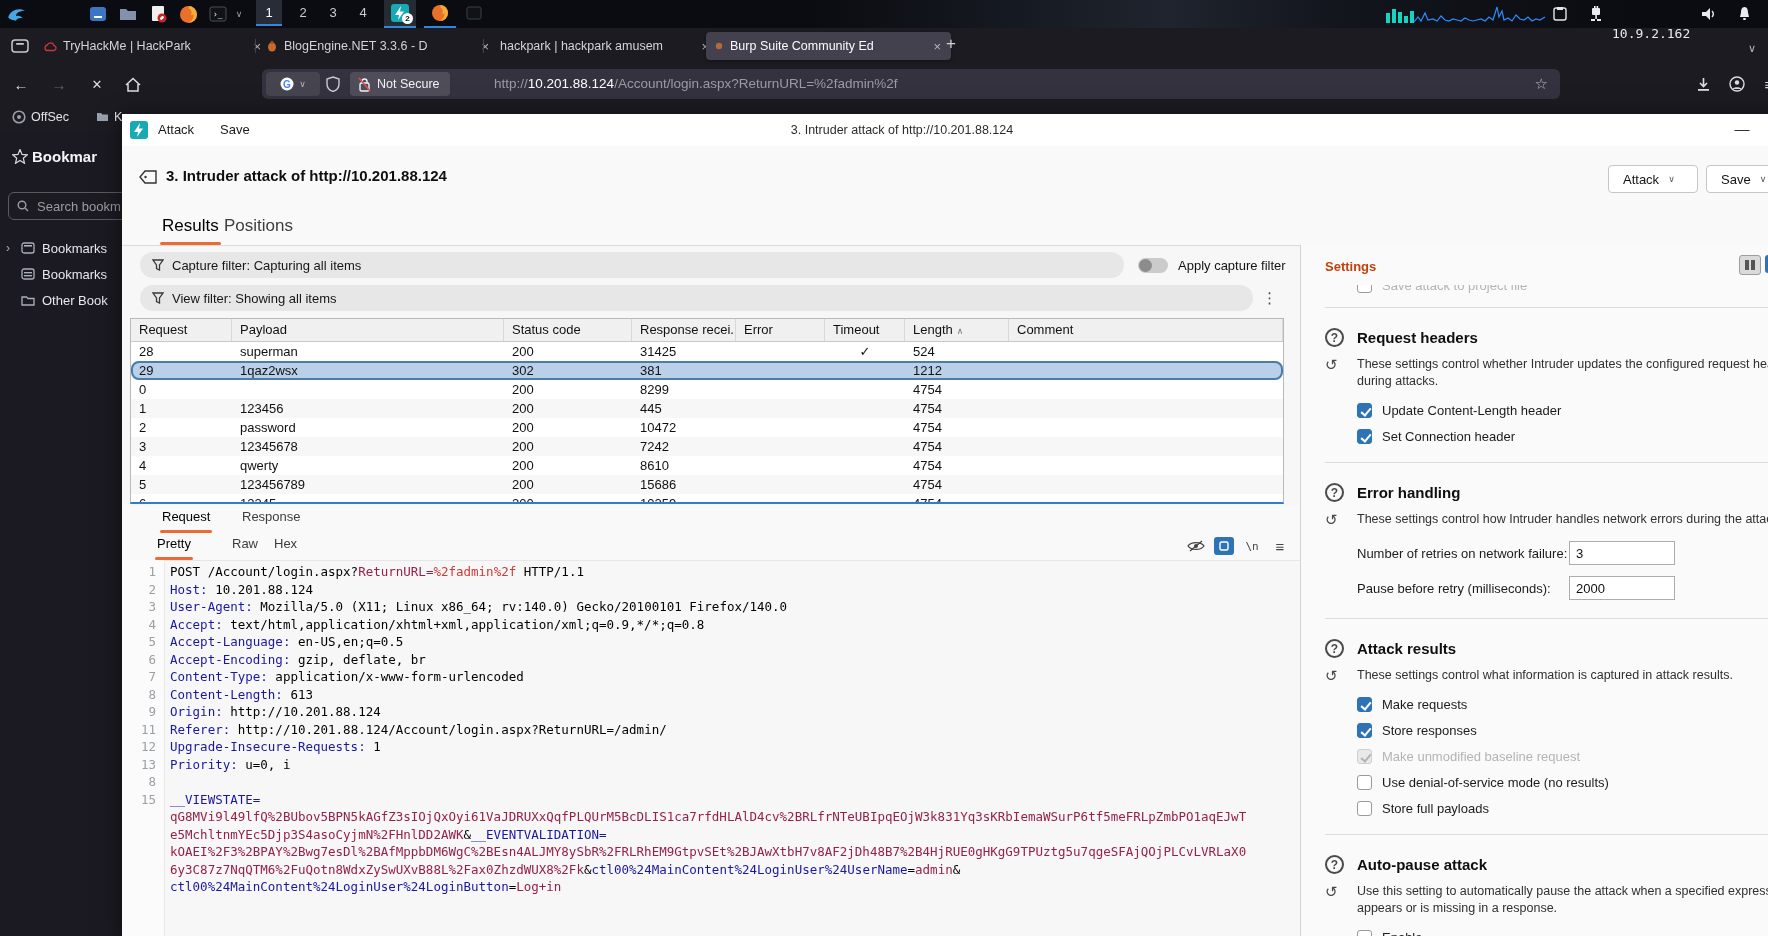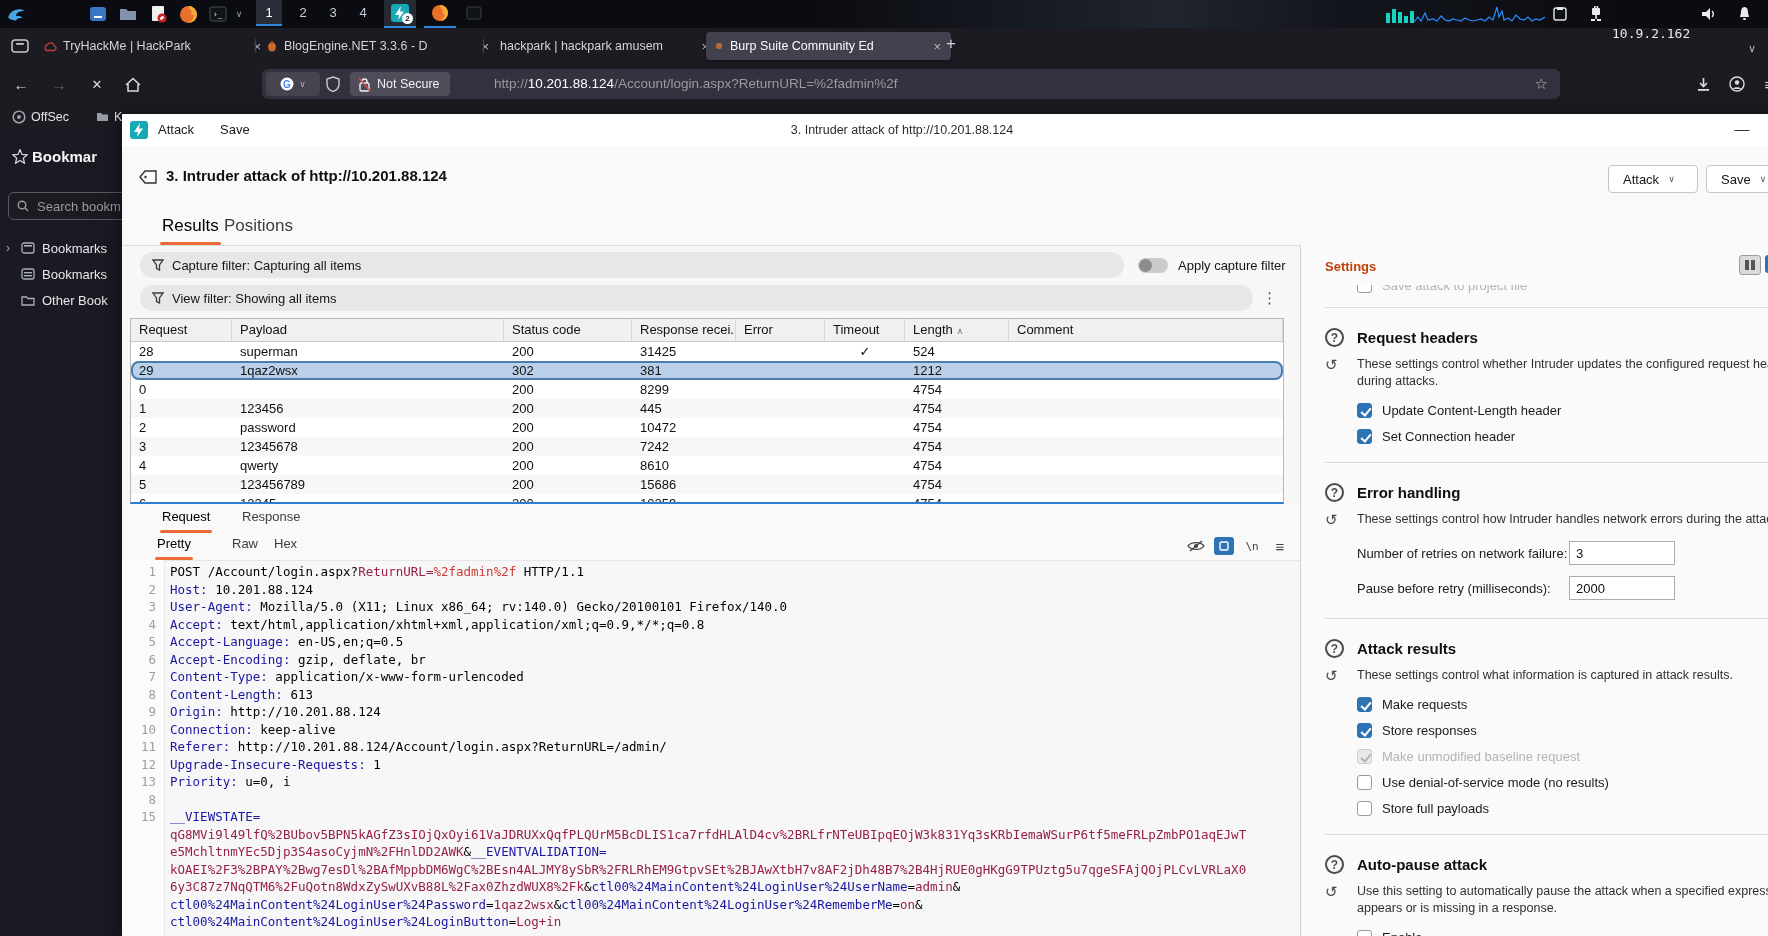--- a/index.html
+++ b/index.html
@@ -587,31 +587,30 @@
     <div class="editor" id="request-editor">
         <div class="ln"><span class="lno">1</span><span class="lc"><span class="sg-t">POST /Account/login.aspx?</span><span class="sg-pn">ReturnURL=</span><span class="sg-pv">%2fadmin%2f</span><span class="sg-t"> HTTP/1.1</span></span></div>
         <div class="ln"><span class="lno">2</span><span class="lc"><span class="sg-hn">Host:</span><span class="sg-t"> 10.201.88.124</span></span></div>
         <div class="ln"><span class="lno">3</span><span class="lc"><span class="sg-hn">User-Agent:</span><span class="sg-t"> Mozilla/5.0 (X11; Linux x86_64; rv:140.0) Gecko/20100101 Firefox/140.0</span></span></div>
         <div class="ln"><span class="lno">4</span><span class="lc"><span class="sg-hn">Accept:</span><span class="sg-t"> text/html,application/xhtml+xml,application/xml;q=0.9,*/*;q=0.8</span></span></div>
         <div class="ln"><span class="lno">5</span><span class="lc"><span class="sg-hn">Accept-Language:</span><span class="sg-t"> en-US,en;q=0.5</span></span></div>
         <div class="ln"><span class="lno">6</span><span class="lc"><span class="sg-hn">Accept-Encoding:</span><span class="sg-t"> gzip, deflate, br</span></span></div>
         <div class="ln"><span class="lno">7</span><span class="lc"><span class="sg-hn">Content-Type:</span><span class="sg-t"> application/x-www-form-urlencoded</span></span></div>
         <div class="ln"><span class="lno">8</span><span class="lc"><span class="sg-hn">Content-Length:</span><span class="sg-t"> 613</span></span></div>
         <div class="ln"><span class="lno">9</span><span class="lc"><span class="sg-hn">Origin:</span><span class="sg-t"> http://10.201.88.124</span></span></div>
-        <div class="ln"><span class="lno">10</span><span class="lc"><span class="sg-hn">Connection:</span><span class="sg-t"> keep-alive</span></span></div>
         <div class="ln"><span class="lno">11</span><span class="lc"><span class="sg-hn">Referer:</span><span class="sg-t"> http://10.201.88.124/Account/login.aspx?ReturnURL=/admin/</span></span></div>
         <div class="ln"><span class="lno">12</span><span class="lc"><span class="sg-hn">Upgrade-Insecure-Requests:</span><span class="sg-t"> 1</span></span></div>
         <div class="ln"><span class="lno">13</span><span class="lc"><span class="sg-hn">Priority:</span><span class="sg-t"> u=0, i</span></span></div>
         <div class="ln"><span class="lno">8</span><span class="lc">&nbsp;</span></div>
         <div class="ln"><span class="lno">15</span><span class="lc"><span class="sg-bn">__VIEWSTATE=</span></span></div>
         <div class="ln"><span class="lno"></span><span class="lc"><span class="sg-bv">qG8MVi9l49lfQ%2BUbov5BPN5kAGfZ3sIOjQxOyi61VaJDRUXxQqfPLQUrM5BcDLIS1ca7rfdHLAlD4cv%2BRLfrNTeUBIpqEOjW3k831Yq3sKRbIemaWSurP6tf5meFRLpZmbPO1aqEJwT</span></span></div>
         <div class="ln"><span class="lno"></span><span class="lc"><span class="sg-bv">e5MchltnmYEc5Djp3S4asoCyjmN%2FHnlDD2AWK</span><span class="sg-t">&amp;</span><span class="sg-bn">__EVENTVALIDATION=</span></span></div>
         <div class="ln"><span class="lno"></span><span class="lc"><span class="sg-bv">kOAEI%2F3%2BPAY%2Bwg7esDl%2BAfMppbDM6WgC%2BEsn4ALJMY8ySbR%2FRLRhEM9GtpvSEt%2BJAwXtbH7v8AF2jDh48B7%2B4HjRUE0gHKgG9TPUztg5u7qgeSFAjQOjPLCvLVRLaX0</span></span></div>
         <div class="ln"><span class="lno"></span><span class="lc"><span class="sg-bv">6y3C87z7NqQTM6%2FuQotn8WdxZySwUXvB88L%2Fax0ZhzdWUX8%2Fk</span><span class="sg-t">&amp;</span><span class="sg-bn">ctl00%24MainContent%24LoginUser%24UserName</span><span class="sg-t">=</span><span class="sg-bv">admin</span><span class="sg-t">&amp;</span></span></div>
-        <div class="ln"><span class="lno"></span><span class="lc"><span class="sg-bn">ctl00%24MainContent%24LoginUser%24Password</span><span class="sg-t">=</span><span class="sg-bv">1qaz2wsx</span><span class="sg-t">&amp;</span><span class="sg-bn">ctl00%24MainContent%24LoginUser%24RememberMe</span><span class="sg-t">=</span><span class="sg-bv">on</span><span class="sg-t">&amp;</span></span></div>
+        <div class="ln"><span class="lno"></span></div>
         <div class="ln"><span class="lno"></span><span class="lc"><span class="sg-bn">ctl00%24MainContent%24LoginUser%24LoginButton</span><span class="sg-t">=</span><span class="sg-bv">Log+in</span></span></div>
       </div>
 
     <div class="settings">
       <div class="settings-head">
         <span class="settings-title">Settings</span>
         <span class="icon-cols">
             <i></i>
             <i></i>
           </span>

